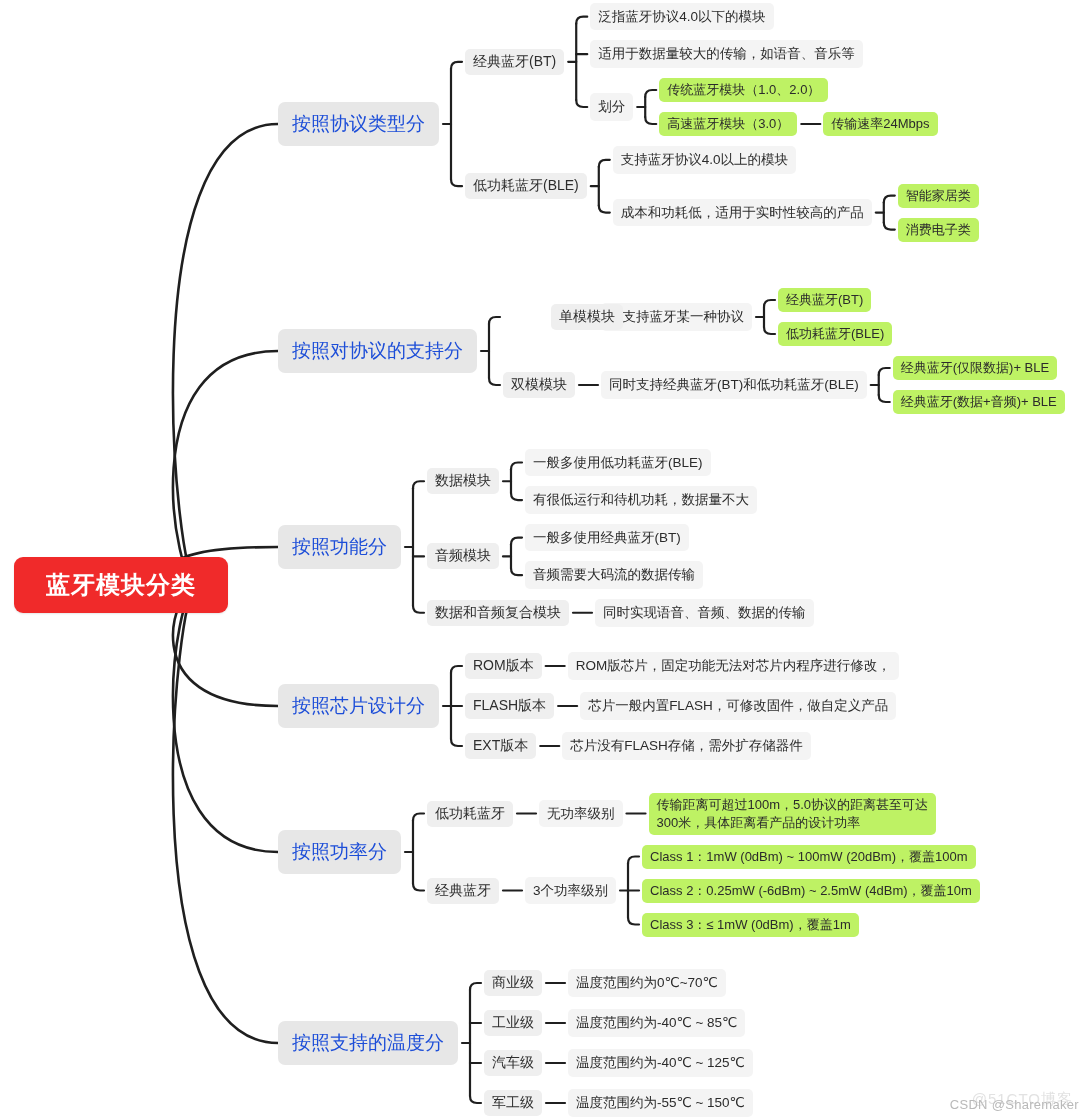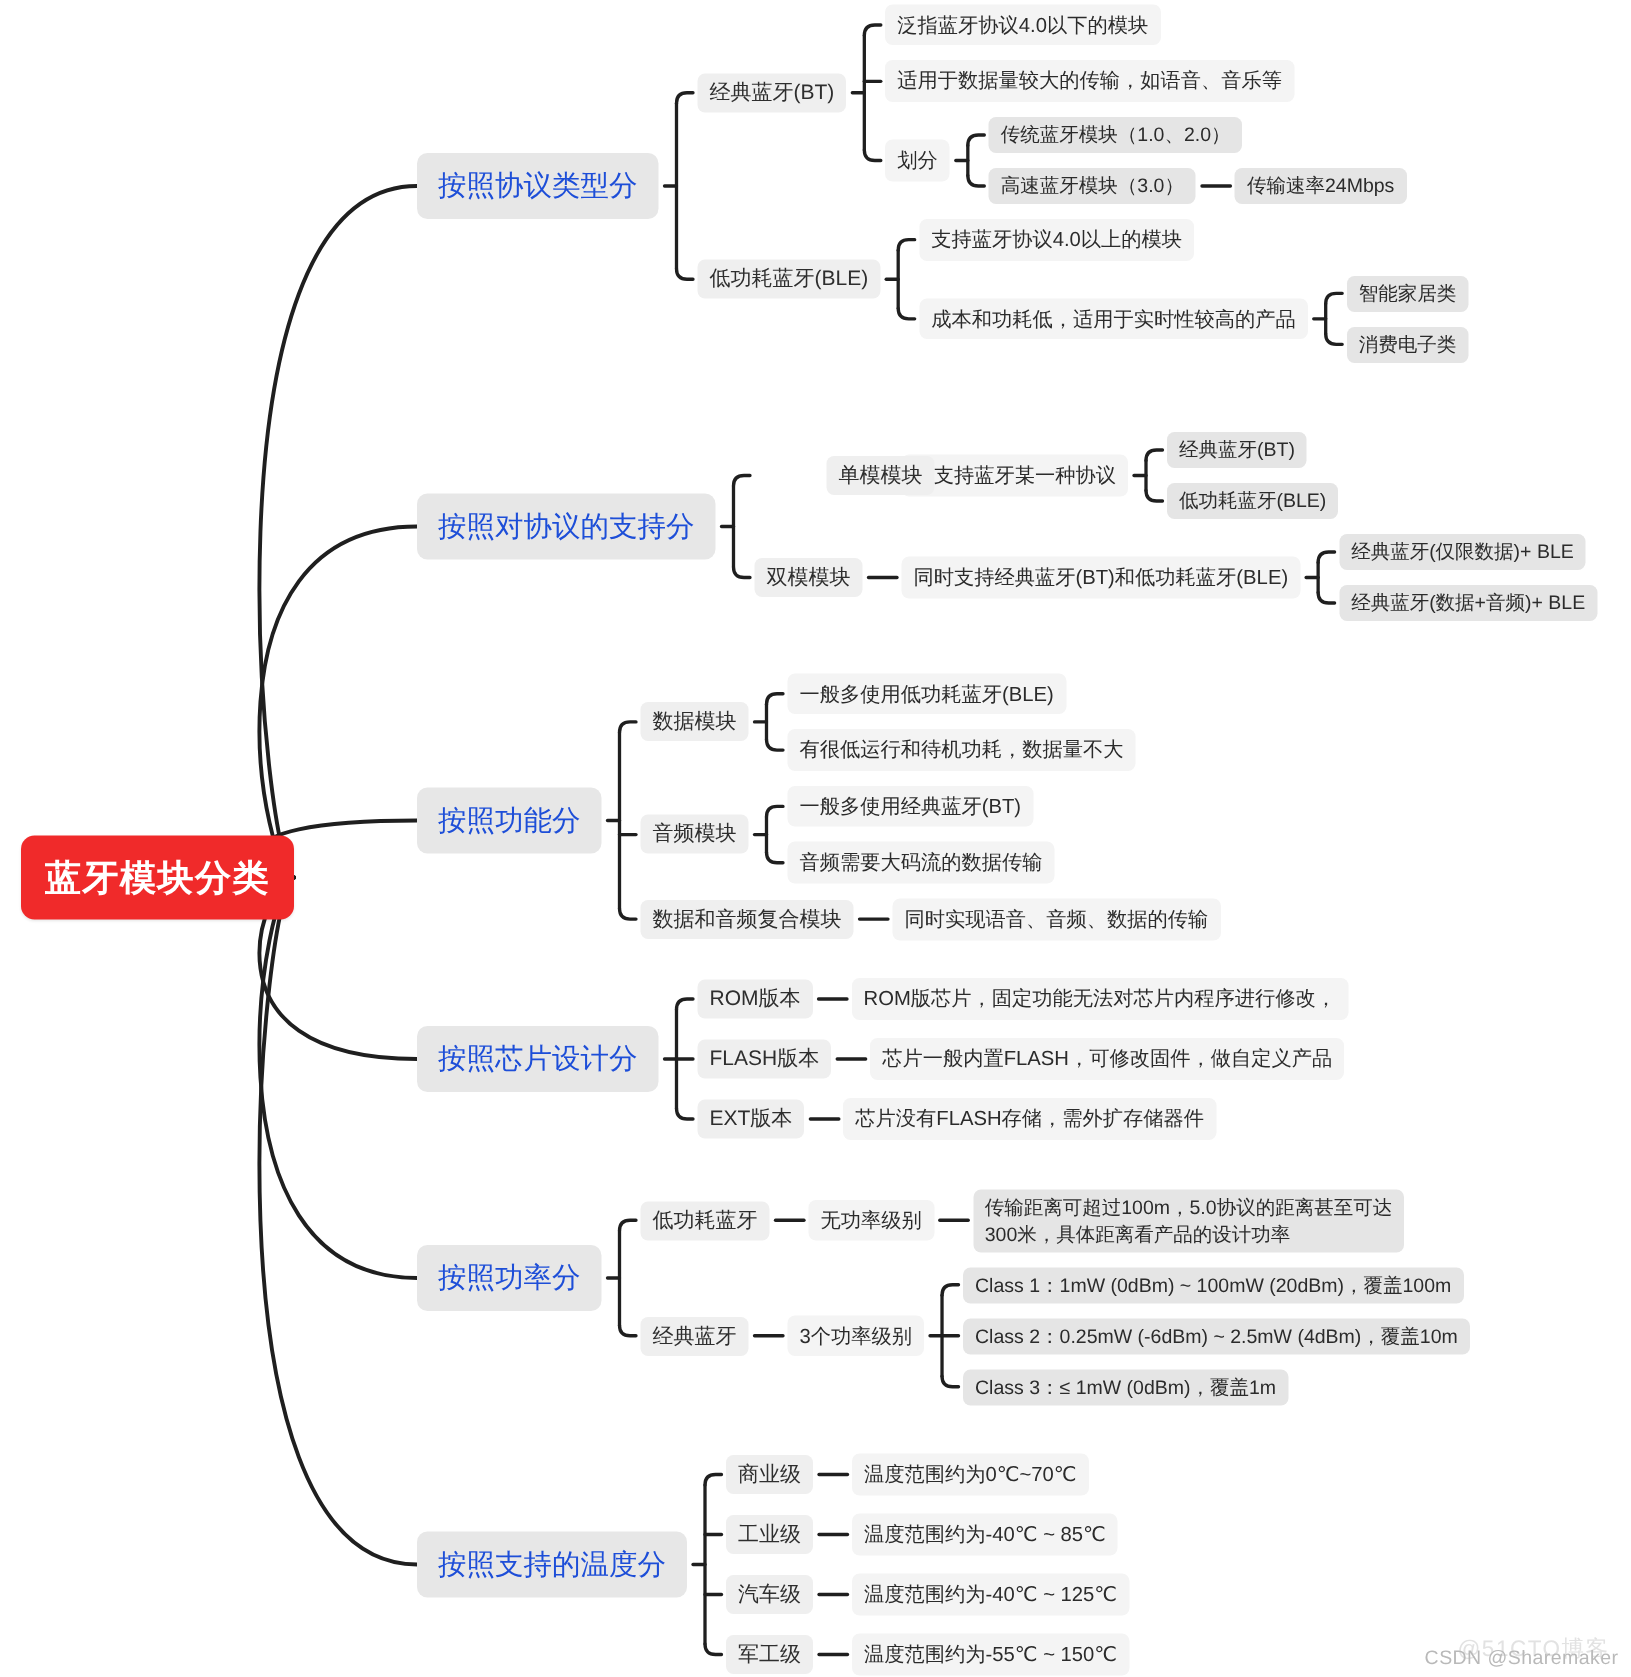--- a/index.html
+++ b/index.html
@@ -11,42 +11,42 @@
 
   .link{fill:none;stroke:#1f1f1f;stroke-width:2.2;stroke-linecap:round;stroke-linejoin:round;}
   .link-main{stroke-width:2.6;}
 
   .node{position:absolute;box-sizing:border-box;display:flex;align-items:center;}
   .node-label{white-space:pre;display:block;}
 
   
   .root-node{
     background:#f02a2a;border-radius:9px;
-    padding:12px 16px;
+    padding:12px 32px;
     box-shadow:0 1px 2px rgba(0,0,0,.10);
   }
   .root-node .node-label{
     color:#ffffff;font-weight:bold;font-size:24px;letter-spacing:1px;
   }
 
   
   .main-node{
     background:#e7e7e7;border-radius:7px;padding:9px 14px;
   }
   .main-node .node-label{color:#1d4ed8;font-size:19px;}
 
   
   .l2-node{background:#efefef;border-radius:5px;padding:4px 8px;}
   .l2-node .node-label{color:#2e2e2e;font-size:14px;}
 
   
   .l3-node{background:#f4f4f4;border-radius:5px;padding:4px 8px;}
   .l3-node .node-label{color:#2b2b2b;font-size:13.5px;line-height:1.45;}
 
-  .l4-node{background:#e5e5e5;border-radius:5px;padding:3px 8px;}
+  .l4-node{background:#bef264;border-radius:5px;padding:3px 8px;}
   .l4-node .node-label{color:#2b2b2b;font-size:13px;}
 
   .watermark{
     position:absolute;right:8px;bottom:6px;
     font-size:13px;color:#b9b9b9;letter-spacing:.3px;
     user-select:none;
   }
   .watermark-ghost{
     position:absolute;right:14px;bottom:9px;
     font-size:15px;color:#e2e2e2;letter-spacing:1px;user-select:none;

